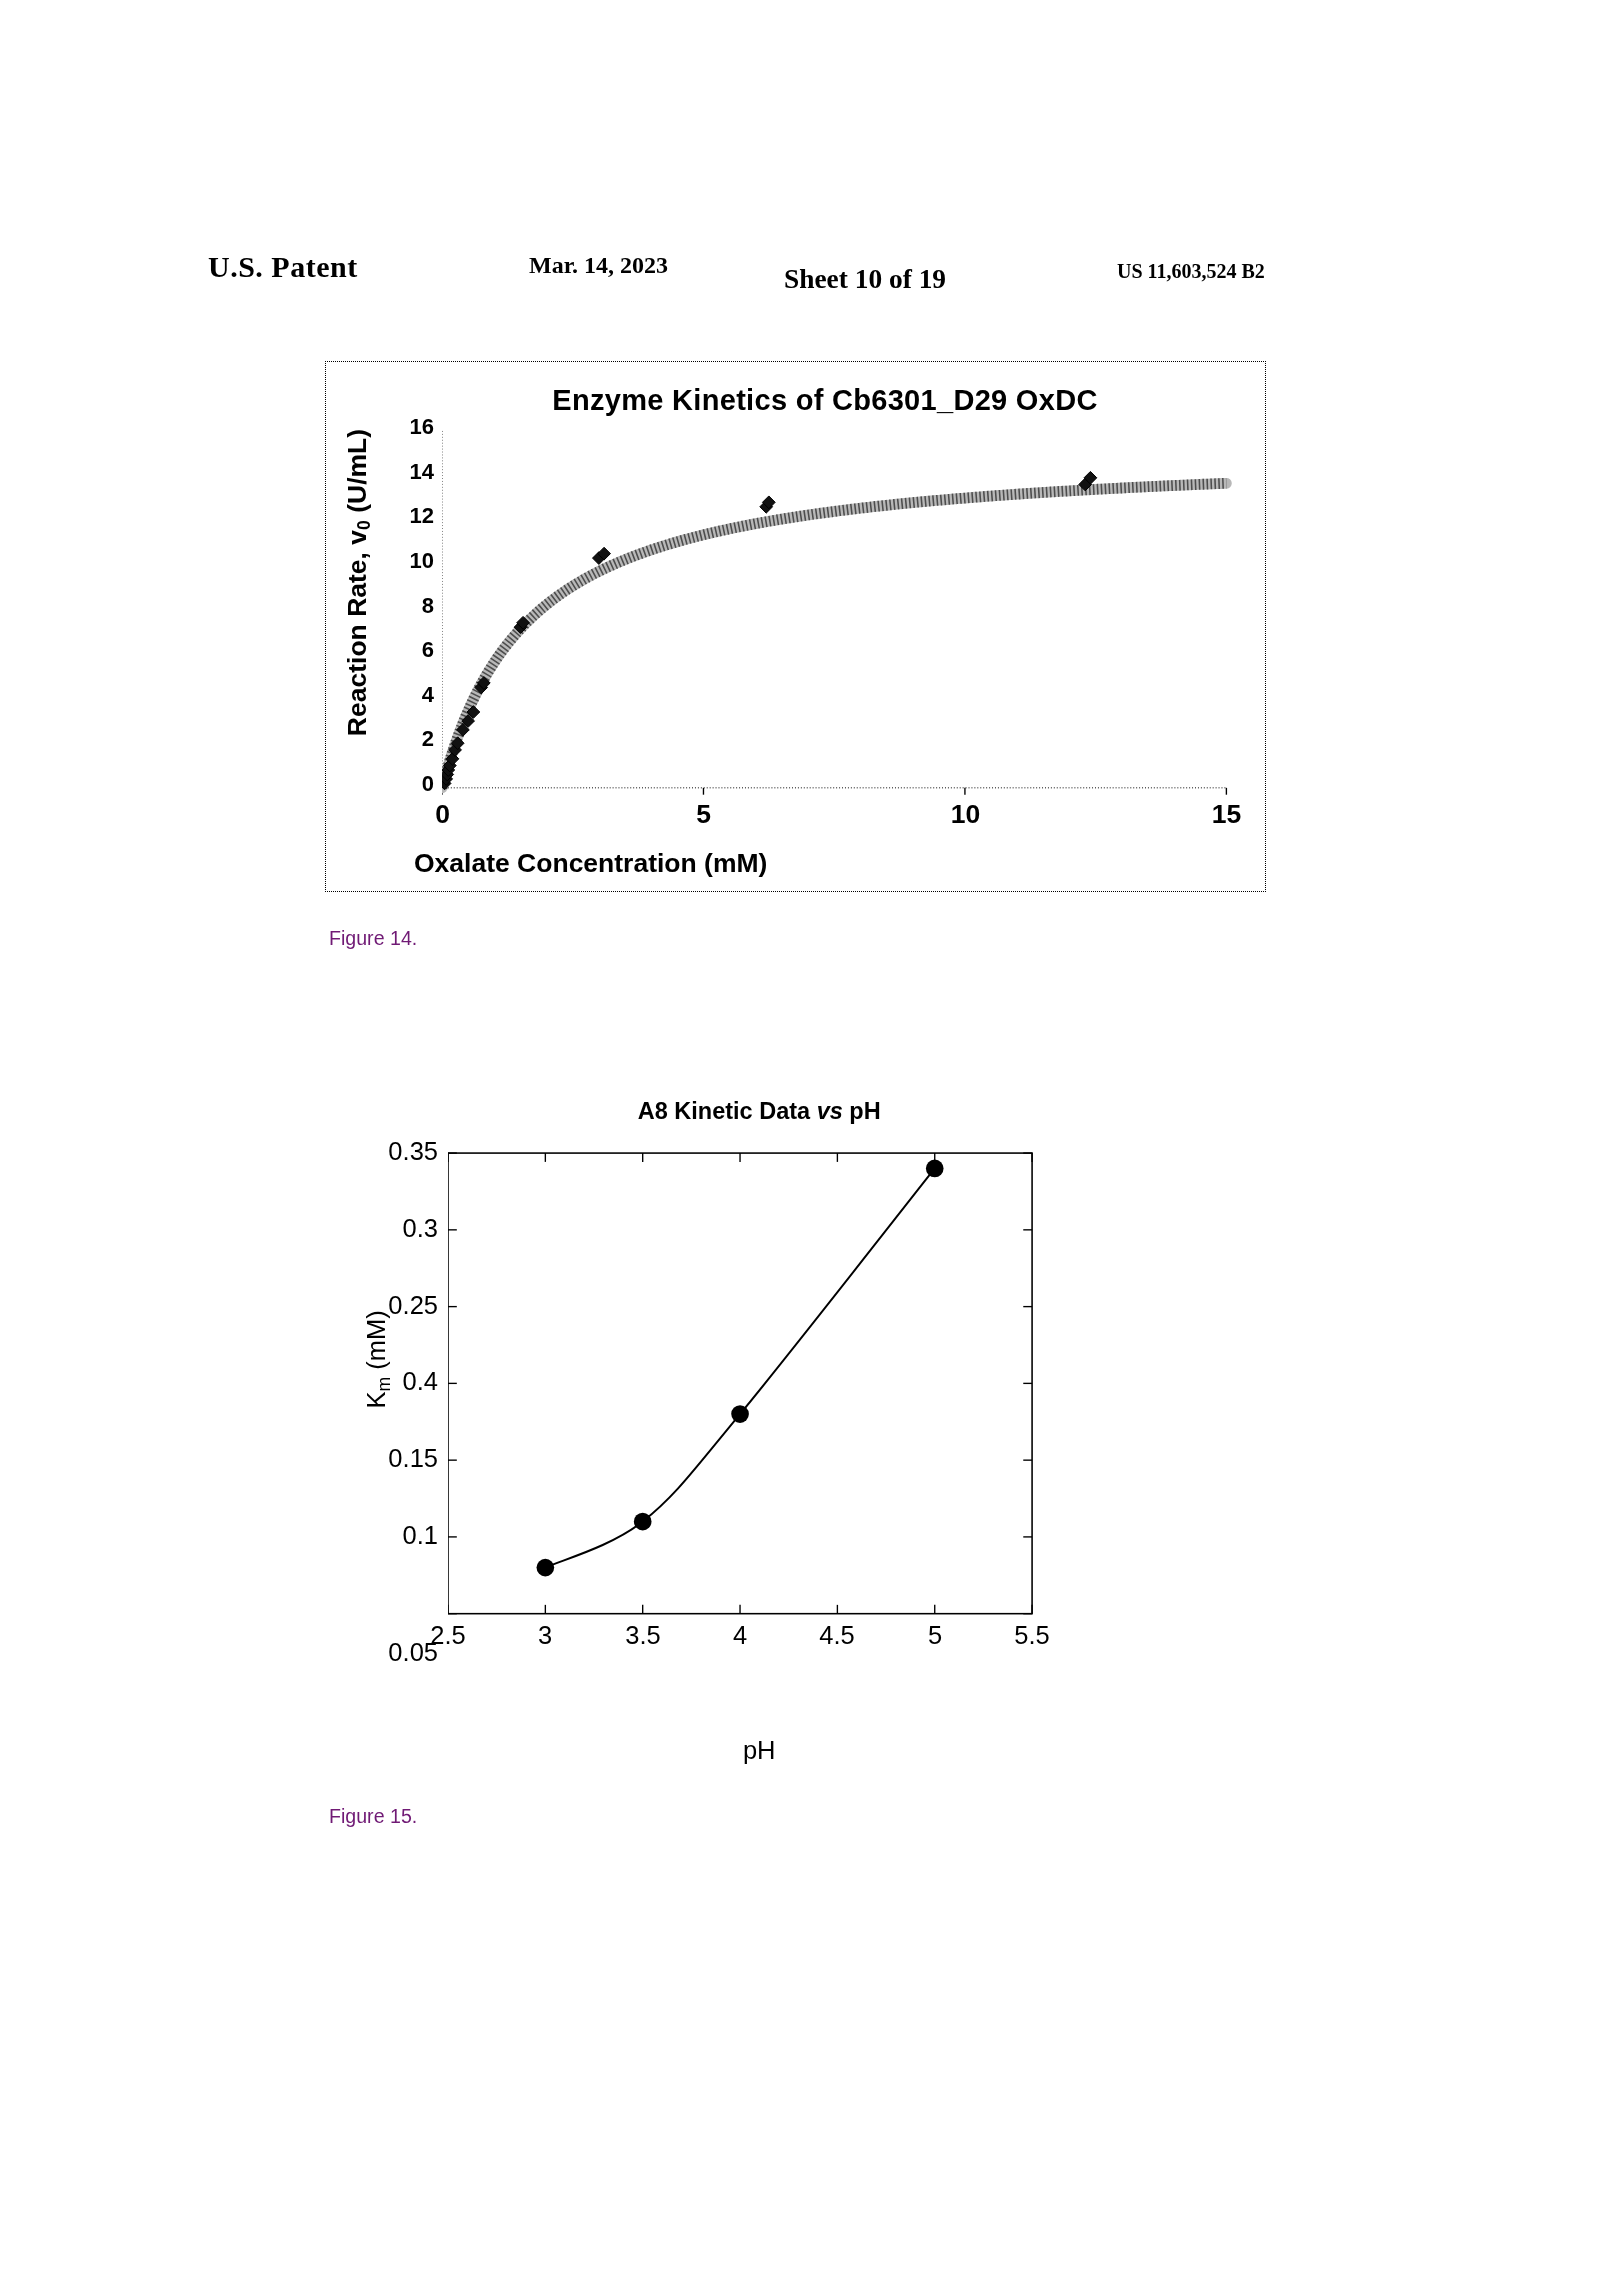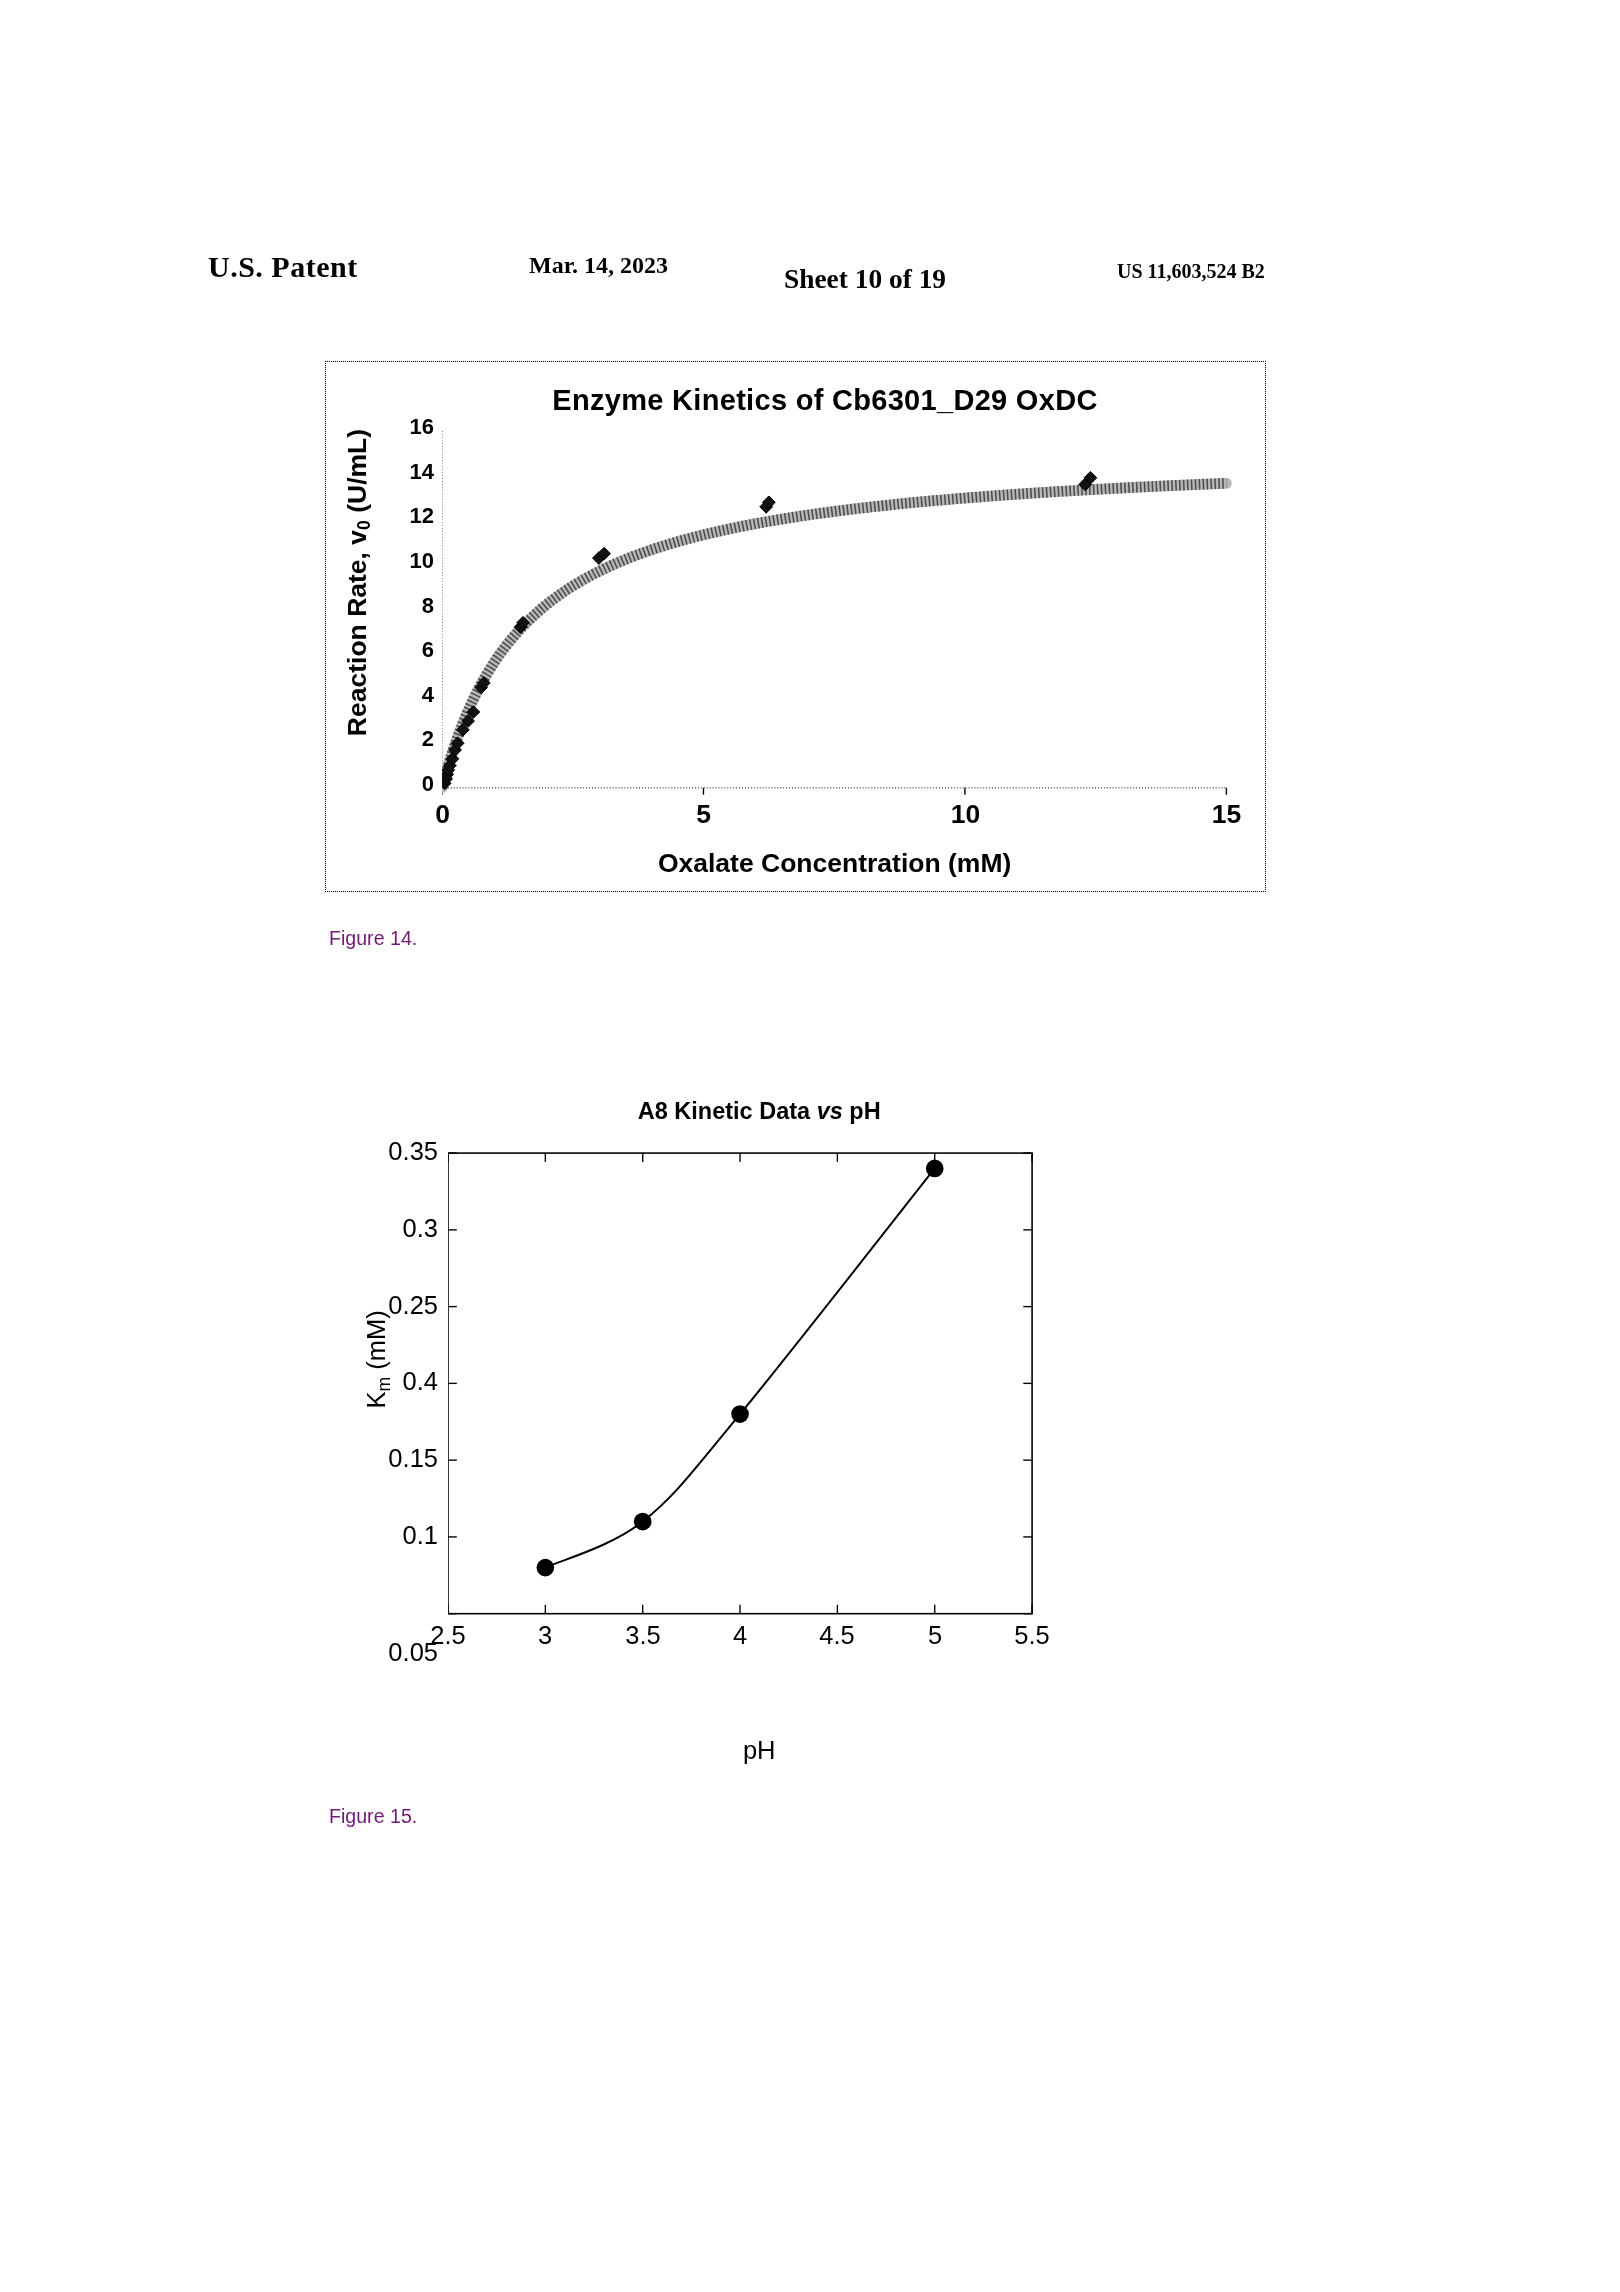--- a/index.html
+++ b/index.html
@@ -88,21 +88,21 @@
     font-weight: bold;
     font-size: 26.5px;
     white-space: nowrap;
   }
   .fig14-ylabel .sub { font-size: 17.6px; vertical-align: -3.9px; }
   .fig14-xlabel {
     position: absolute;
     left: 88px;
     right: 9.8px;
     bottom: 11.8px;
-    text-align: center;
+    text-align: left;
     font-family: "Liberation Sans", sans-serif;
     font-weight: bold;
     font-size: 26.5px;
   }
   .fig14-plot {
     position: absolute;
     left: 116px;
     top: 61px;
     width: 804px;
     height: 412px;

